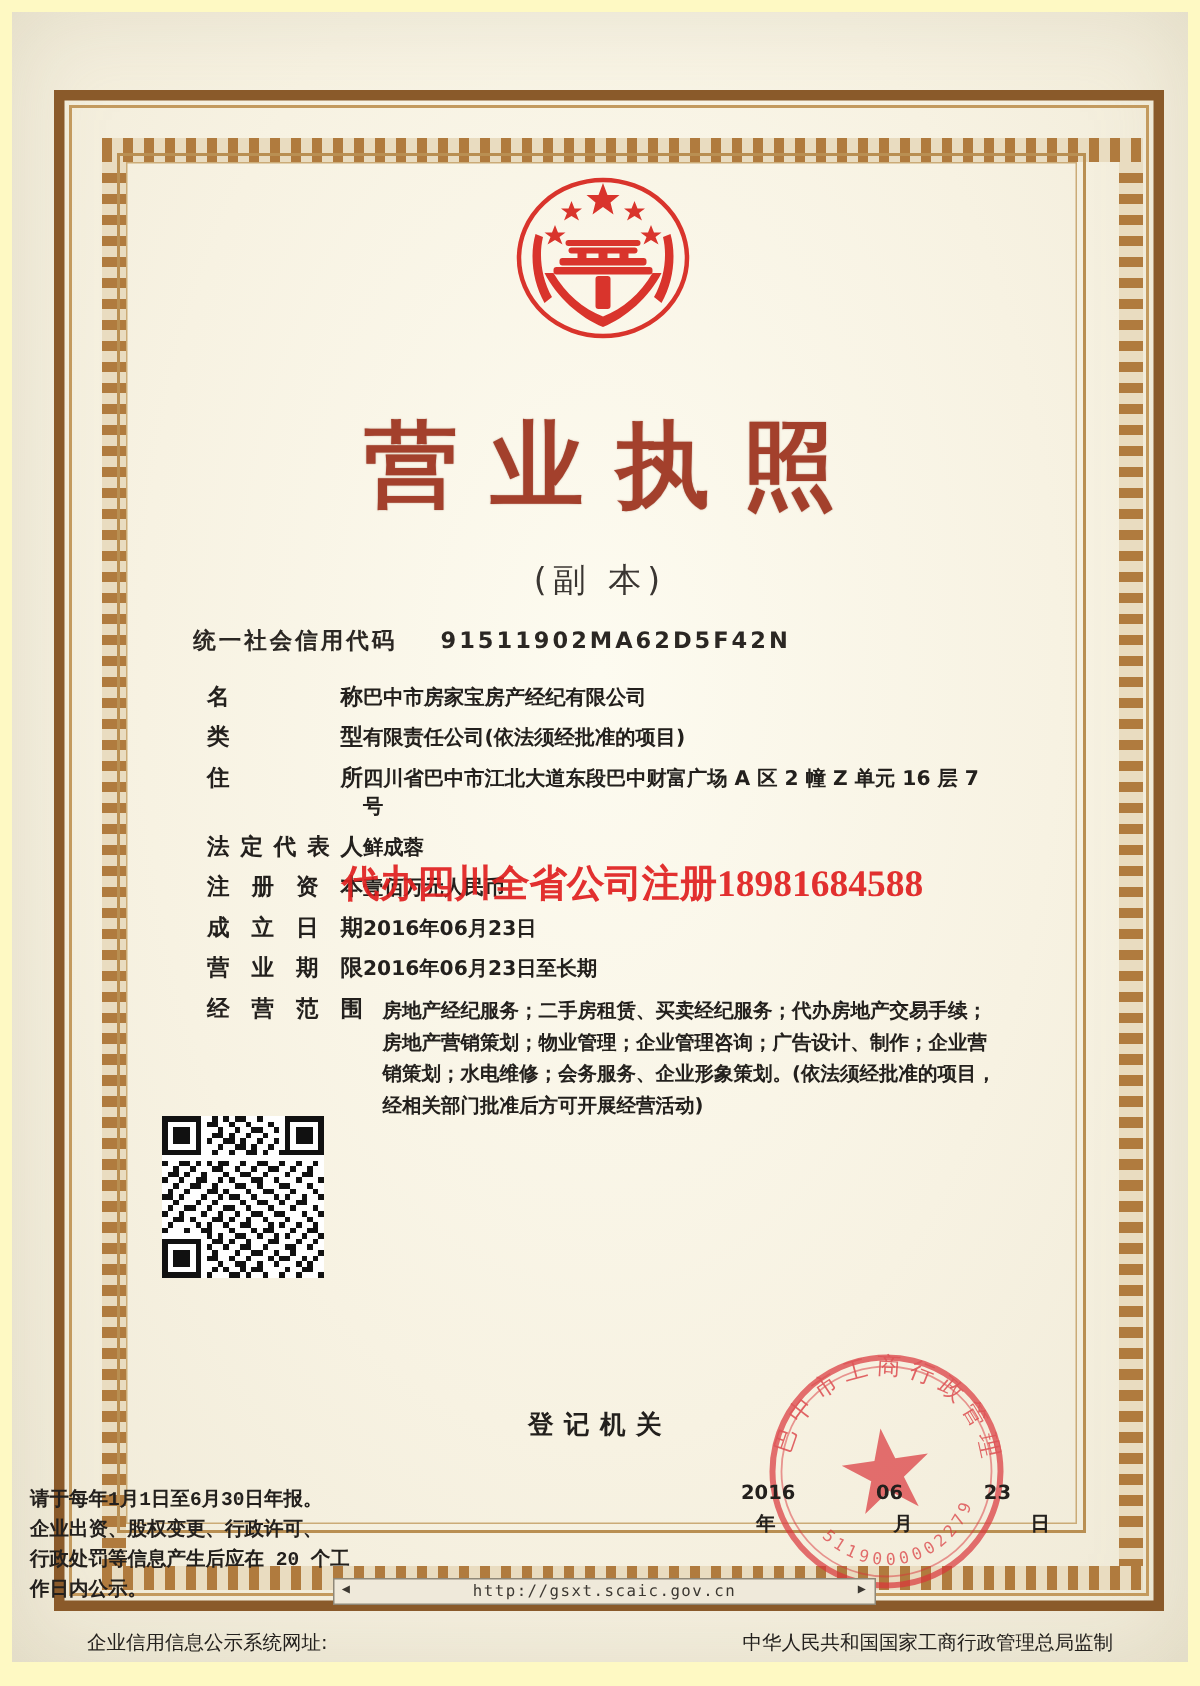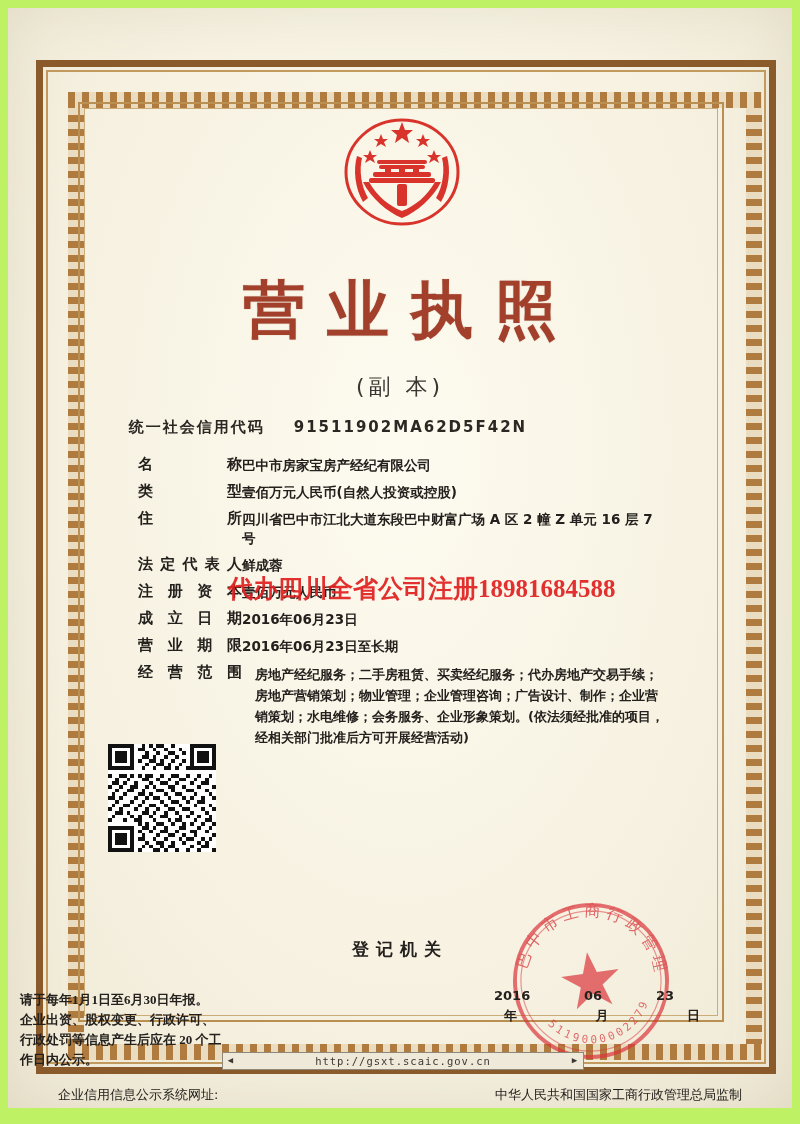--- a/index.html
+++ b/index.html
@@ -12,21 +12,21 @@
     height: 1124px;
     font-family: "Liberation Sans", sans-serif;
     position: relative;
     overflow: hidden;
   }
 
   
   #page {
     position: absolute;
     inset: 0;
-    background: #bef264;
+    background: #fef9c3;
   }
   #scan {
     position: absolute;
     left: 8px;
     top: 8px;
     width: 784px;
     height: 1100px;
     background:
       radial-gradient(ellipse at 50% 40%, #fdfbf0 0%, #f7f2e2 55%, #efe9d6 100%);
     box-shadow: inset 0 0 60px rgba(180,170,140,0.25);
@@ -231,21 +231,21 @@
     height: 182px;
     opacity: 0.82;
   }
 
   
   #note {
     position: absolute;
     left: 20px;
     top: 990px;
     width: 220px;
-    font-family: Liberation Serif, serif;
+    font-family: Liberation Mono, monospace;
     font-size: 13px;
     line-height: 20px;
     color: #23201d;
     font-weight: 700;
   }
   #url-bar {
     position: absolute;
     left: 222px;
     top: 1052px;
     width: 360px;
@@ -337,21 +337,21 @@
           <span>名</span>
           <span>称</span>
         </div>
       <div class="value">巴中市房家宝房产经纪有限公司</div>
     </div>
     <div class="row">
       <div class="label">
           <span>类</span>
           <span>型</span>
         </div>
-      <div class="value">壹佰万元人民币(自然人投资或控股)</div>
+      <div class="value">有限责任公司(依法须经批准的项目)</div>
     </div>
     <div class="row">
       <div class="label">
           <span>住</span>
           <span>所</span>
         </div>
       <div class="value">四川省巴中市江北大道东段巴中财富广场 A 区 2 幢 Z 单元 16 层 7 号</div>
     </div>
     <div class="row">
       <div class="label">

